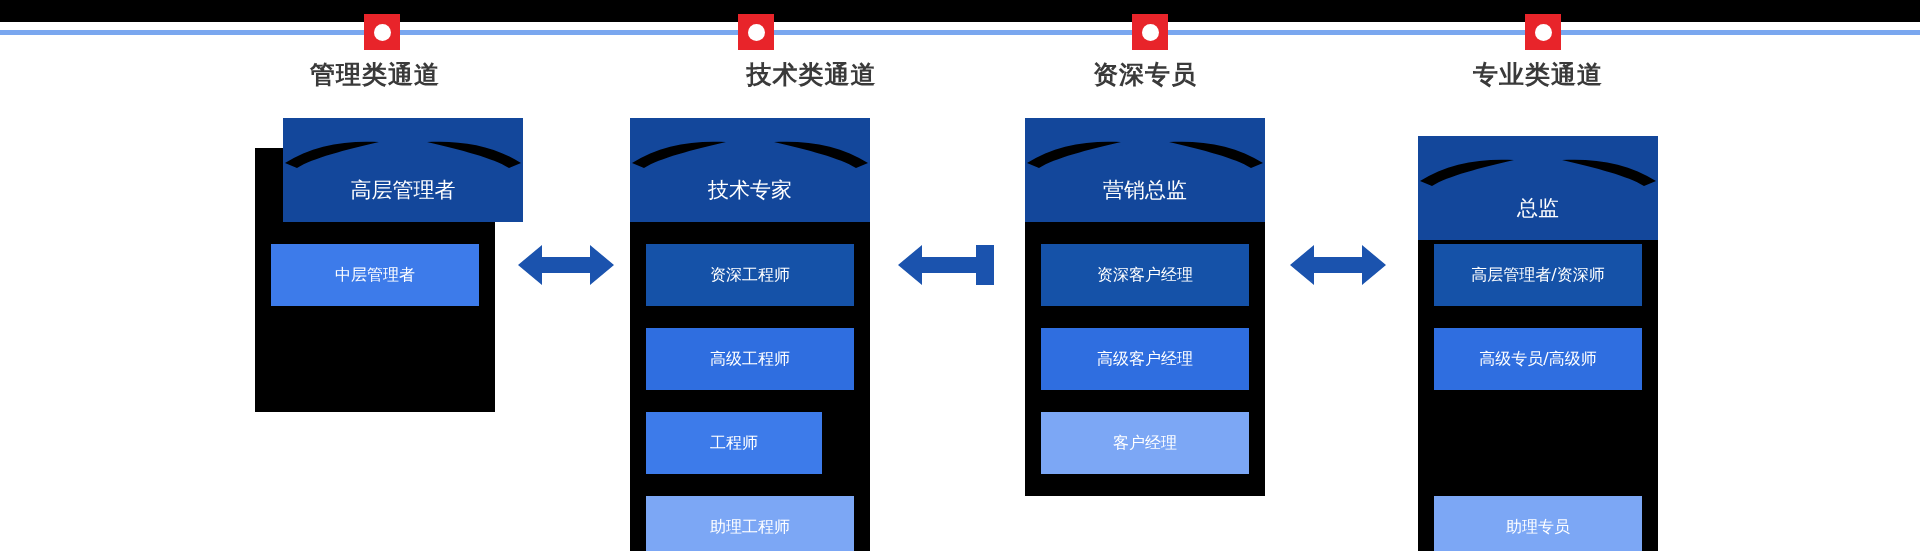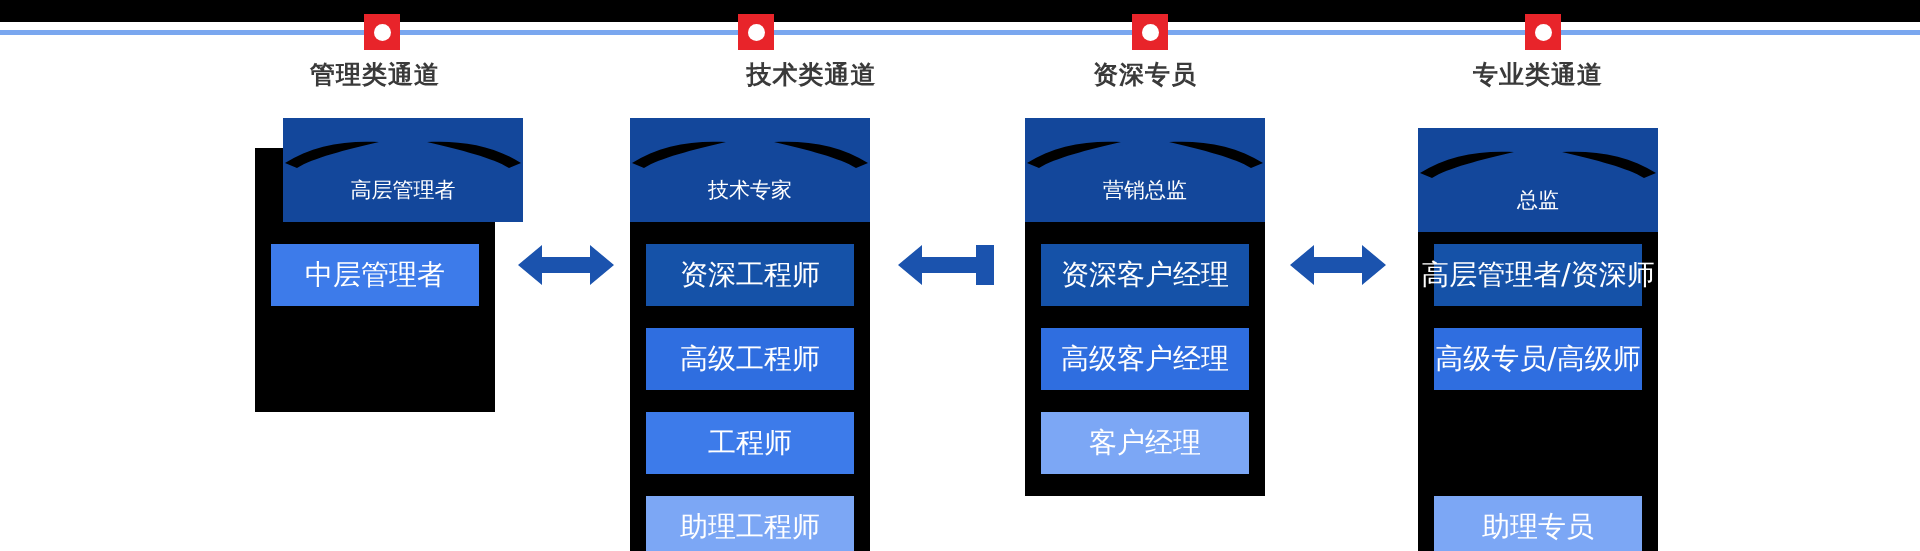--- a/index.html
+++ b/index.html
@@ -38,21 +38,21 @@
     overflow:hidden;
   }
   .cap-label{
     position:relative;z-index:3;color:#ffffff;font-size:21px;
     padding-bottom:18px;white-space:nowrap;
   }
   .swoosh{position:absolute;z-index:2;pointer-events:none;}
   
   .rung{
     position:absolute;display:flex;align-items:center;justify-content:center;
-    color:#ffffff;font-size:28px;white-space:nowrap;
+    color:#ffffff;font-size:16px;white-space:nowrap;
   }
   
   .arrow{position:absolute;}
 </style>
 </head>
 <body>
 
 <div id="top-black-bar"></div>
 <div id="top-white-gap"></div>
 <div id="top-blue-rule"></div>
@@ -89,41 +89,41 @@
       <div class="frame" style="top: 148px; width: 240px; height: 403px; background: rgb(0, 0, 0);"></div>
       <div class="cap" style="top: 118px; width: 240px; height: 104px; background: rgb(19, 71, 155);">
         <svg class="swoosh" width="240" height="104" viewBox="0 0 240 104" style="left: 0px; top: 0px;">
           <path d="M2,45 C28,28 62,22 96,24 C62,32 30,40 14,50 Z" fill="#000"></path>
           <path d="M238,45 C212,28 178,22 144,24 C178,32 210,40 226,50 Z" fill="#000"></path>
         </svg>
         <div class="cap-label">技术专家</div>
       </div>
       <div class="rung" style="left: 16px; top: 244px; width: 208px; height: 62px; background: rgb(21, 82, 168);">资深工程师</div>
       <div class="rung" style="left: 16px; top: 328px; width: 208px; height: 62px; background: rgb(47, 110, 224);">高级工程师</div>
-      <div class="rung" style="left: 16px; top: 412px; width: 208px; height: 62px; background: rgb(61, 123, 234);">工程师</div>
+      <div class="rung" style="left: 16px; top: 412px; width: 176px; height: 62px; background: rgb(61, 123, 234);">工程师</div>
       <div class="rung" style="left: 16px; top: 496px; width: 208px; height: 62px; background: rgb(124, 167, 245);">助理工程师</div>
     </div>
     <div class="column" style="left: 1025px; width: 240px; height: 551px;">
       <div class="col-title" style="color: rgb(58, 58, 58);">资深专员</div>
       <div class="frame" style="top: 148px; width: 240px; height: 348px; background: rgb(0, 0, 0);"></div>
       <div class="cap" style="top: 118px; width: 240px; height: 104px; background: rgb(19, 71, 155);">
         <svg class="swoosh" width="240" height="104" viewBox="0 0 240 104" style="left: 0px; top: 0px;">
           <path d="M2,45 C28,28 62,22 96,24 C62,32 30,40 14,50 Z" fill="#000"></path>
           <path d="M238,45 C212,28 178,22 144,24 C178,32 210,40 226,50 Z" fill="#000"></path>
         </svg>
         <div class="cap-label">营销总监</div>
       </div>
       <div class="rung" style="left: 16px; top: 244px; width: 208px; height: 62px; background: rgb(21, 82, 168);">资深客户经理</div>
       <div class="rung" style="left: 16px; top: 328px; width: 208px; height: 62px; background: rgb(47, 110, 224);">高级客户经理</div>
       <div class="rung" style="left: 16px; top: 412px; width: 208px; height: 62px; background: rgb(124, 167, 245);">客户经理</div>
     </div>
     <div class="column" style="left: 1418px; width: 240px; height: 551px;">
       <div class="col-title" style="color: rgb(58, 58, 58);">专业类通道</div>
       <div class="frame" style="top: 148px; width: 240px; height: 403px; background: rgb(0, 0, 0);"></div>
-      <div class="cap" style="top: 128px; width: 240px; height: 104px; background: rgb(19, 71, 155);">
+      <div class="cap" style="top: 136px; width: 240px; height: 104px; background: rgb(19, 71, 155);">
         <svg class="swoosh" width="240" height="104" viewBox="0 0 240 104" style="left: 0px; top: 0px;">
           <path d="M2,45 C28,28 62,22 96,24 C62,32 30,40 14,50 Z" fill="#000"></path>
           <path d="M238,45 C212,28 178,22 144,24 C178,32 210,40 226,50 Z" fill="#000"></path>
         </svg>
         <div class="cap-label">总监</div>
       </div>
       <div class="rung" style="left: 16px; top: 244px; width: 208px; height: 62px; background: rgb(21, 82, 168);">高层管理者/资深师</div>
       <div class="rung" style="left: 16px; top: 328px; width: 208px; height: 62px; background: rgb(47, 110, 224);">高级专员/高级师</div>
       <div class="rung" style="left: 16px; top: 496px; width: 208px; height: 62px; background: rgb(124, 167, 245);">助理专员</div>
     </div>

